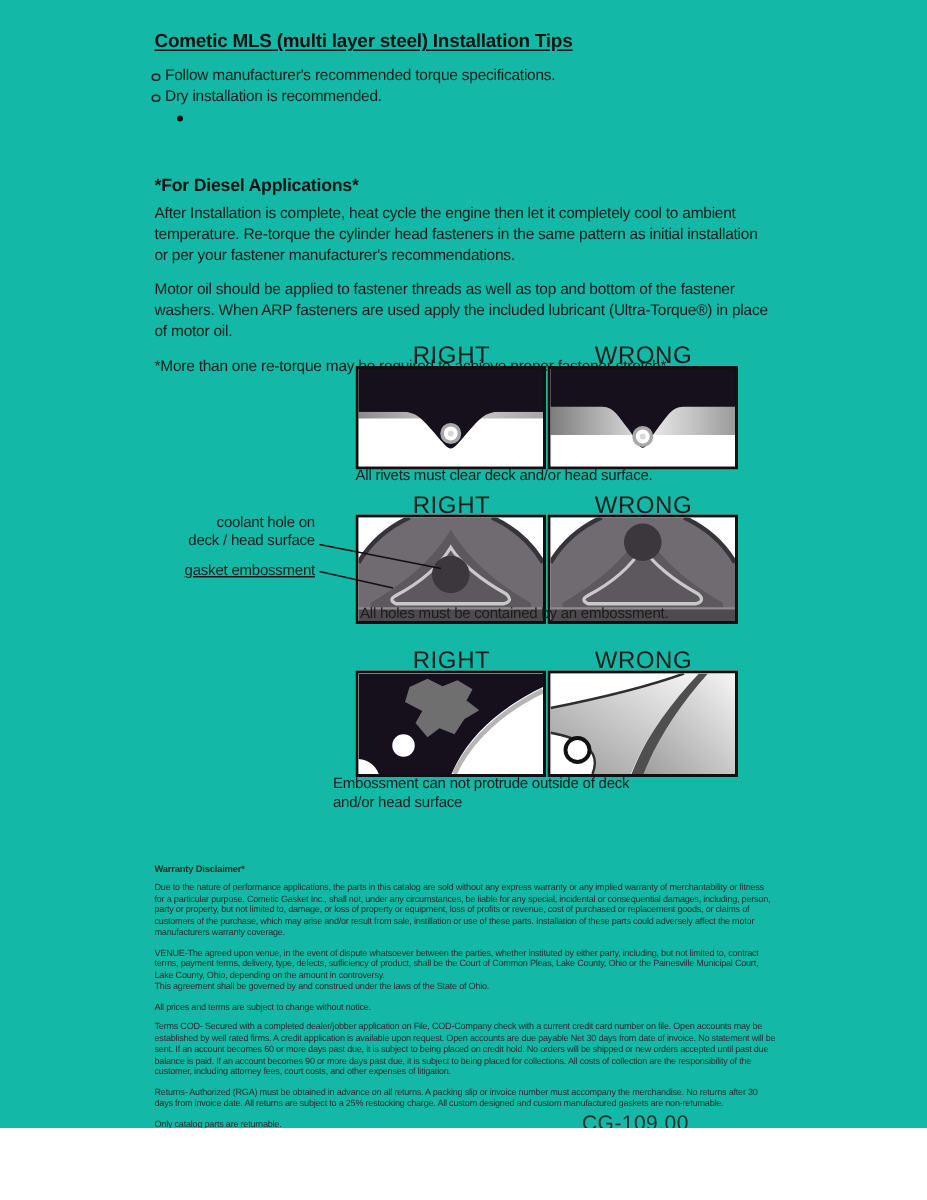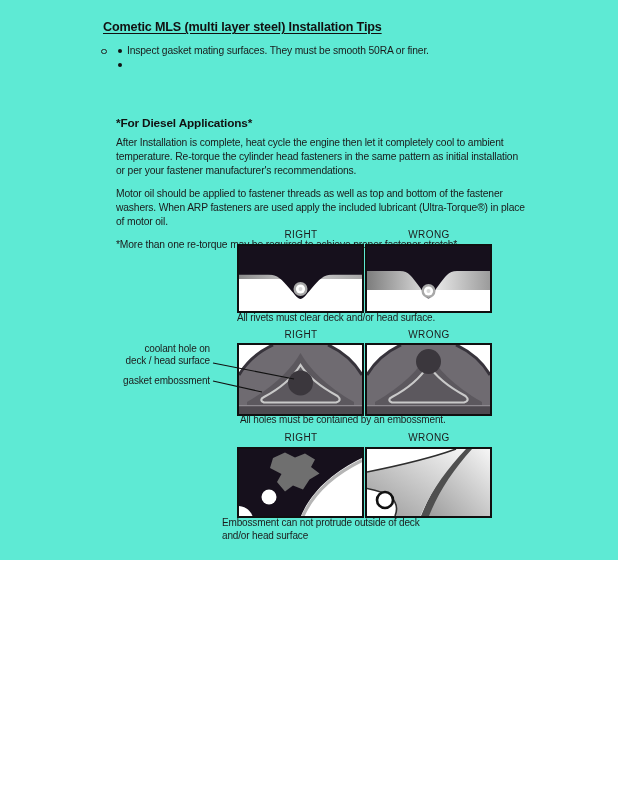--- a/index.html
+++ b/index.html
@@ -1,32 +1,32 @@
 <!DOCTYPE html>
 <html><head>
 <meta charset="utf-8">
 <style>
   html,body{margin:0;padding:0;background:#ffffff;}
   body{font-family:"Liberation Sans", sans-serif; color:#1a1a1a; letter-spacing:-0.15px;}
-  .page{position:relative;width:618px;height:560px;background:#5eead4;overflow:hidden;}
+  .page{position:relative;width:618px;height:752px;background:#14b8a6;overflow:hidden;}
 
   .title{position:absolute;left:103px;top:20px;margin:0;font-size:12.6px;font-weight:bold;
          text-decoration:underline;text-underline-offset:2px;color:#111;}
 
   .tips{position:absolute;left:101px;top:44px;margin:0;padding:0;list-style:none;font-size:10.3px;line-height:13.9px;white-space:nowrap;}
   .tips li{position:relative;padding-left:9px;}
   .tips li.sub{margin-left:17px;}
   .ob{position:absolute;left:0;top:4.6px;width:3.6px;height:3.6px;border:1px solid #222;border-radius:50%;display:inline-block;}
   .fb{position:absolute;left:0;top:5px;width:4.4px;height:4.4px;background:#111;border-radius:50%;display:inline-block;}
 
-  .diesel{position:absolute;left:103px;top:116px;width:410px;margin-left:13px;}
+  .diesel{position:absolute;left:103px;top:116px;width:410px;}
   .diesel h2{margin:0 0 6px 0;font-size:11.8px;font-weight:bold;color:#111;}
   .diesel p{margin:0 0 9px 0;font-size:10.3px;line-height:14px;}
 
-  .figlabel{position:absolute;width:128px;text-align:center;font-size:10px;color:#1c1c1c;letter-spacing:0.4px;}
+  .figlabel{position:absolute;width:128px;text-align:center;font-size:16px;color:#1c1c1c;letter-spacing:0.4px;}
   .figbox{position:absolute;border:2.4px solid #101010;background:#fff;}
   .figbox svg{display:block;}
   .figcaption{position:absolute;font-size:10px;color:#1c1c1c;line-height:12.5px;}
   .pre{white-space:pre-line;}
 
   .ann{position:absolute;left:96px;width:114px;text-align:right;font-size:10px;line-height:11.6px;color:#1c1c1c;}
   .leaders{position:absolute;left:0;top:330px;pointer-events:none;}
 
   .warranty{position:absolute;left:103px;top:576px;width:414px;color:#2b2b2b;}
   .warranty h3{margin:0 0 6px 0;font-size:6.3px;font-weight:bold;}
@@ -35,22 +35,22 @@
   .pagecode{position:absolute;left:388px;top:740px;font-size:14px;color:#2e2e2e;letter-spacing:0.3px;}
 </style>
 </head>
 <body>
 
 <div class="page">
 
   <h1 class="title">Cometic MLS (multi layer steel) Installation Tips</h1>
 
   <ul class="tips">
-    <li><span class="ob"></span></li>
-    <li class="sub"><span class="fb"></span><span>Inspect gasket mating surfaces.  They must be smooth 50RA or finer.</span></li>
+    <li><span class="ob"></span><span>Follow manufacturer's recommended torque specifications.</span></li>
+    <li><span class="ob"></span><span>Dry installation is recommended.</span></li>
     <li class="sub"><span class="fb"></span></li>
   </ul>
 
   <div class="diesel">
     <h2>*For Diesel Applications*</h2>
     <p>After Installation is complete, heat cycle the engine then let it completely cool to ambient temperature. Re-torque the cylinder head fasteners in the same pattern as initial installation or per your fastener manufacturer's recommendations.</p>
     <p>Motor oil should be applied to fastener threads as well as top and bottom of the fastener washers. When ARP fasteners are used apply the included lubricant (Ultra-Torque®) in place of motor oil.</p>
     <p>*More than one re-torque may be required to achieve proper fastener stretch*</p>
   </div>
 
@@ -123,25 +123,25 @@
       <path d="M123,0 H89 C101,5.5 114,15 123,30 Z" fill="#ffffff"></path>
       <path d="M89,0 C101,5.5 114,15 123,30" fill="none" stroke="#37333b" stroke-width="3"></path>
       <path d="M61.5,8 C53,23 36,41 8,57 L8,61 H115 V57 C87,41 70,23 61.5,8 Z" fill="#5c585e"></path>
       <path d="M61.5,20 C55,30.5 43,42.5 25,52 Q19.5,55 25,57.5 L97,57.5 Q103.5,55.5 98.5,51 C82,42 68,30.5 61.5,20 Z" fill="none" stroke="#c9c9c9" stroke-width="2.2"></path>
       <circle cx="61.5" cy="16.5" r="12.5" fill="#3b373d"></circle>
       <line x1="0" y1="60.5" x2="123" y2="60.5" stroke="#8e8a90" stroke-width="1.2"></line>
       <rect x="0" y="61.5" width="123" height="7.5" fill="#4e4a50"></rect>
     </svg>
   </div>
 
-  <div class="figcaption" style="left:240px;top:414px;">All holes must be contained by an embossment.</div>
+  <div class="figcaption" style="left:240px;top:404px;">All holes must be contained by an embossment.</div>
 
   <div class="ann pre" style="top:343px;">coolant hole on
 deck / head surface</div>
-  <div class="ann" style="top:375px;">gasket embossment</div>
+  <div class="ann" style="top:375px;text-decoration:underline;">gasket embossment</div>
 
   <svg class="leaders" width="618" height="110">
     <line x1="213" y1="33" x2="294" y2="49" stroke="#111" stroke-width="1.1"></line>
     <line x1="213" y1="51" x2="262" y2="62" stroke="#111" stroke-width="1.1"></line>
   </svg>
 
   <div class="figlabel" style="left:237px;top:432px;">RIGHT</div>
   <div class="figlabel" style="left:365px;top:432px;">WRONG</div>
 
   <div class="figbox" style="left:237px;top:447px;">

